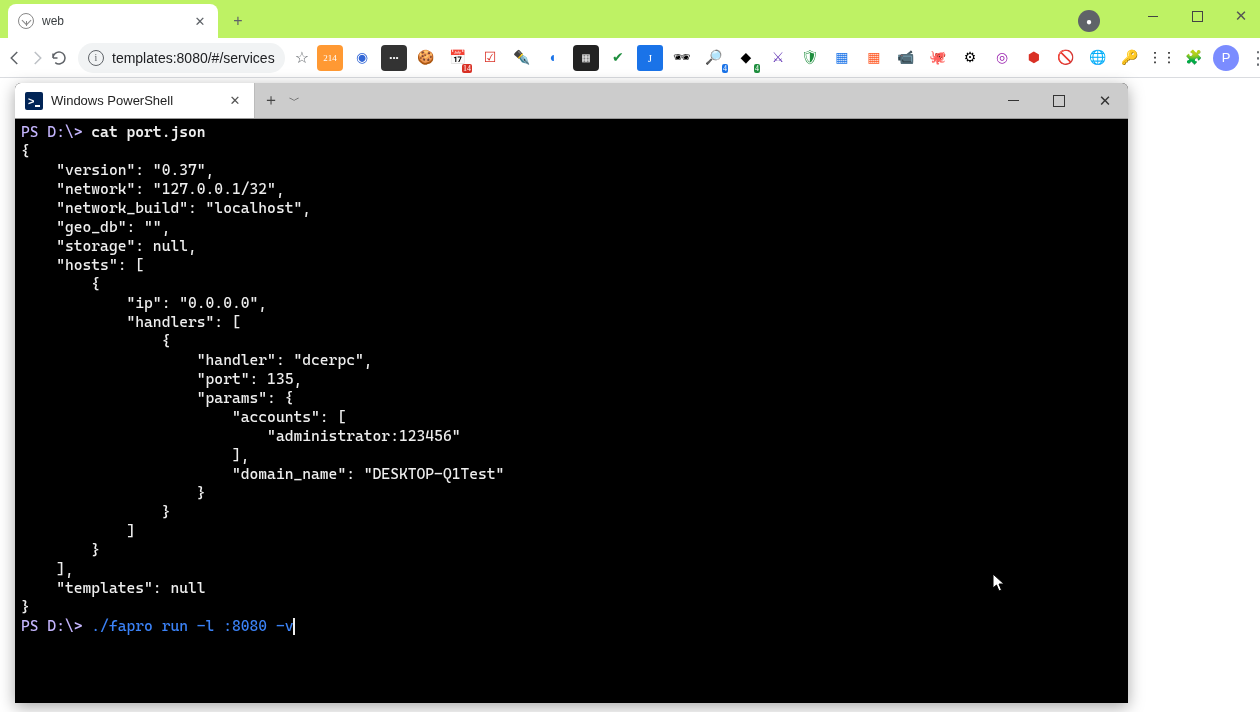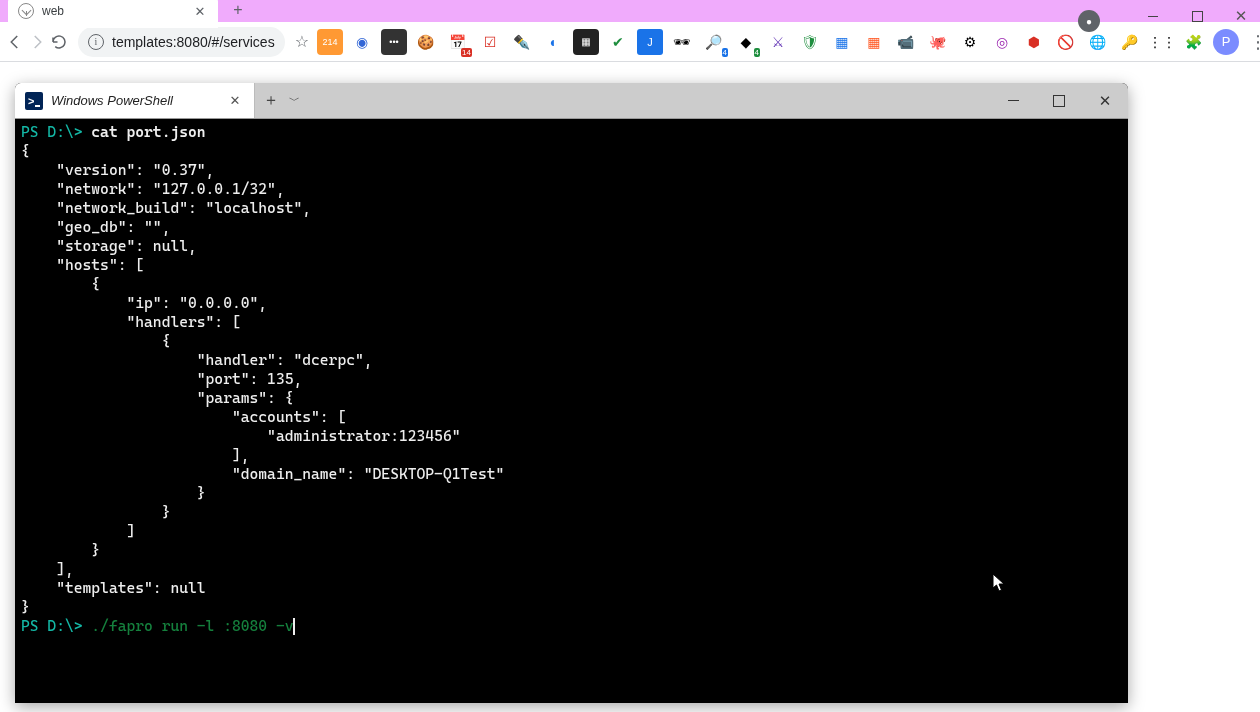--- a/index.html
+++ b/index.html
@@ -13,24 +13,24 @@
   }
   
   .chrome-window {
     width: 100%;
     height: 100%;
     background: #fff;
     display: flex;
     flex-direction: column;
   }
   .chrome-titlebar {
-    height: 22px;
-    background: #f0abfc;
+    height: 38px;
+    background: #bef264;
     display: flex;
-    align-items: center;
+    align-items: flex-end;
     position: relative;
   }
   .chrome-tab {
     margin-left: 8px;
     height: 34px;
     width: 210px;
     background: #fff;
     border-radius: 8px 8px 0 0;
     display: flex;
     align-items: center;
@@ -93,20 +93,21 @@
   }
   .omnibox .info-icon{
     width:16px;height:16px;border:1px solid #5f6368;border-radius:50%;
     display:flex;align-items:center;justify-content:center;font-size:10px;color:#5f6368;font-family:serif;
   }
   .star-icon{width:28px;display:flex;align-items:center;justify-content:center;color:#5f6368;}
   .ext-row{display:flex;align-items:center;gap:6px;margin-left:4px;flex:1;}
   .ext-icon{
     width:26px;height:26px;border-radius:4px;display:flex;align-items:center;justify-content:center;
     font-size:14px;
+    font-family:Liberation Serif, serif;
   }
   .avatar-circle{width:26px;height:26px;border-radius:50%;background:#7b8cff;color:#fff;display:flex;align-items:center;justify-content:center;font-size:13px;font-weight:500;}
   .menu-dots{width:26px;display:flex;align-items:center;justify-content:center;color:#5f6368;font-size:18px;}
 
   .page-area{flex:1;background:#fff;position:relative;}
 
   
   .terminal-window{
     position:absolute;
     left:15px; top:83px;
@@ -136,21 +137,21 @@
   .ps-icon{
     width:18px;height:18px;background:#012456;border-radius:2px;position:relative;
     display:flex;align-items:center;justify-content:center;
   }
   .ps-icon::after{
     content:">"; color:#fff; font-size:11px; font-weight:bold; position:absolute; left:3px;
   }
   .ps-icon::before{
     content:""; position:absolute; right:3px; bottom:3px; width:5px;height:1.5px;background:#fff;
   }
-  .term-tab-title{flex:1;white-space:nowrap;overflow:hidden;font-style:italic;}
+  .term-tab-title{flex:1;white-space:nowrap;overflow:hidden;}
   .term-tab-close{width:18px;height:18px;display:flex;align-items:center;justify-content:center;color:#555;cursor:pointer;}
   .term-tab-actions{display:flex;align-items:center;padding:0 8px;gap:10px;color:#444;}
   .term-add{font-size:16px;cursor:pointer;}
   .term-dd{font-size:11px;cursor:pointer;}
   .term-win-controls{margin-left:auto;display:flex;}
   .term-win-btn{width:46px;height:100%;display:flex;align-items:center;justify-content:center;color:#333;}
   .t-min::after{content:"";width:11px;height:1px;background:#333;}
   .t-max::after{content:"";width:10px;height:10px;border:1px solid #333;}
   .t-close{font-size:15px;}
 
@@ -159,23 +160,23 @@
     background:#000;
     color:#eeeeee;
     font-family:"Cascadia Mono","Consolas",monospace;
     font-size:15px;
     line-height:19px;
     padding:4px 6px;
     white-space:pre;
     overflow:hidden;
     position:relative;
   }
-  .prompt-path{color:#14b8a6;}
+  .prompt-path{color:#c4b5fd;}
   .cmd{color:#eeeeee;font-weight:600;}
-  .cmd2{color:#15803d;}
+  .cmd2{color:#3b82f6;}
   .term-cursor{
     display:inline-block;width:1.5px;height:17px;background:#eee;vertical-align:text-bottom;
     animation:blink 1s step-end infinite;
   }
   @keyframes blink{50%{opacity:0;}}
 
   .mouse-cursor{
     position:absolute;
     left:924px; top:435px;
     width:14px;height:20px;

